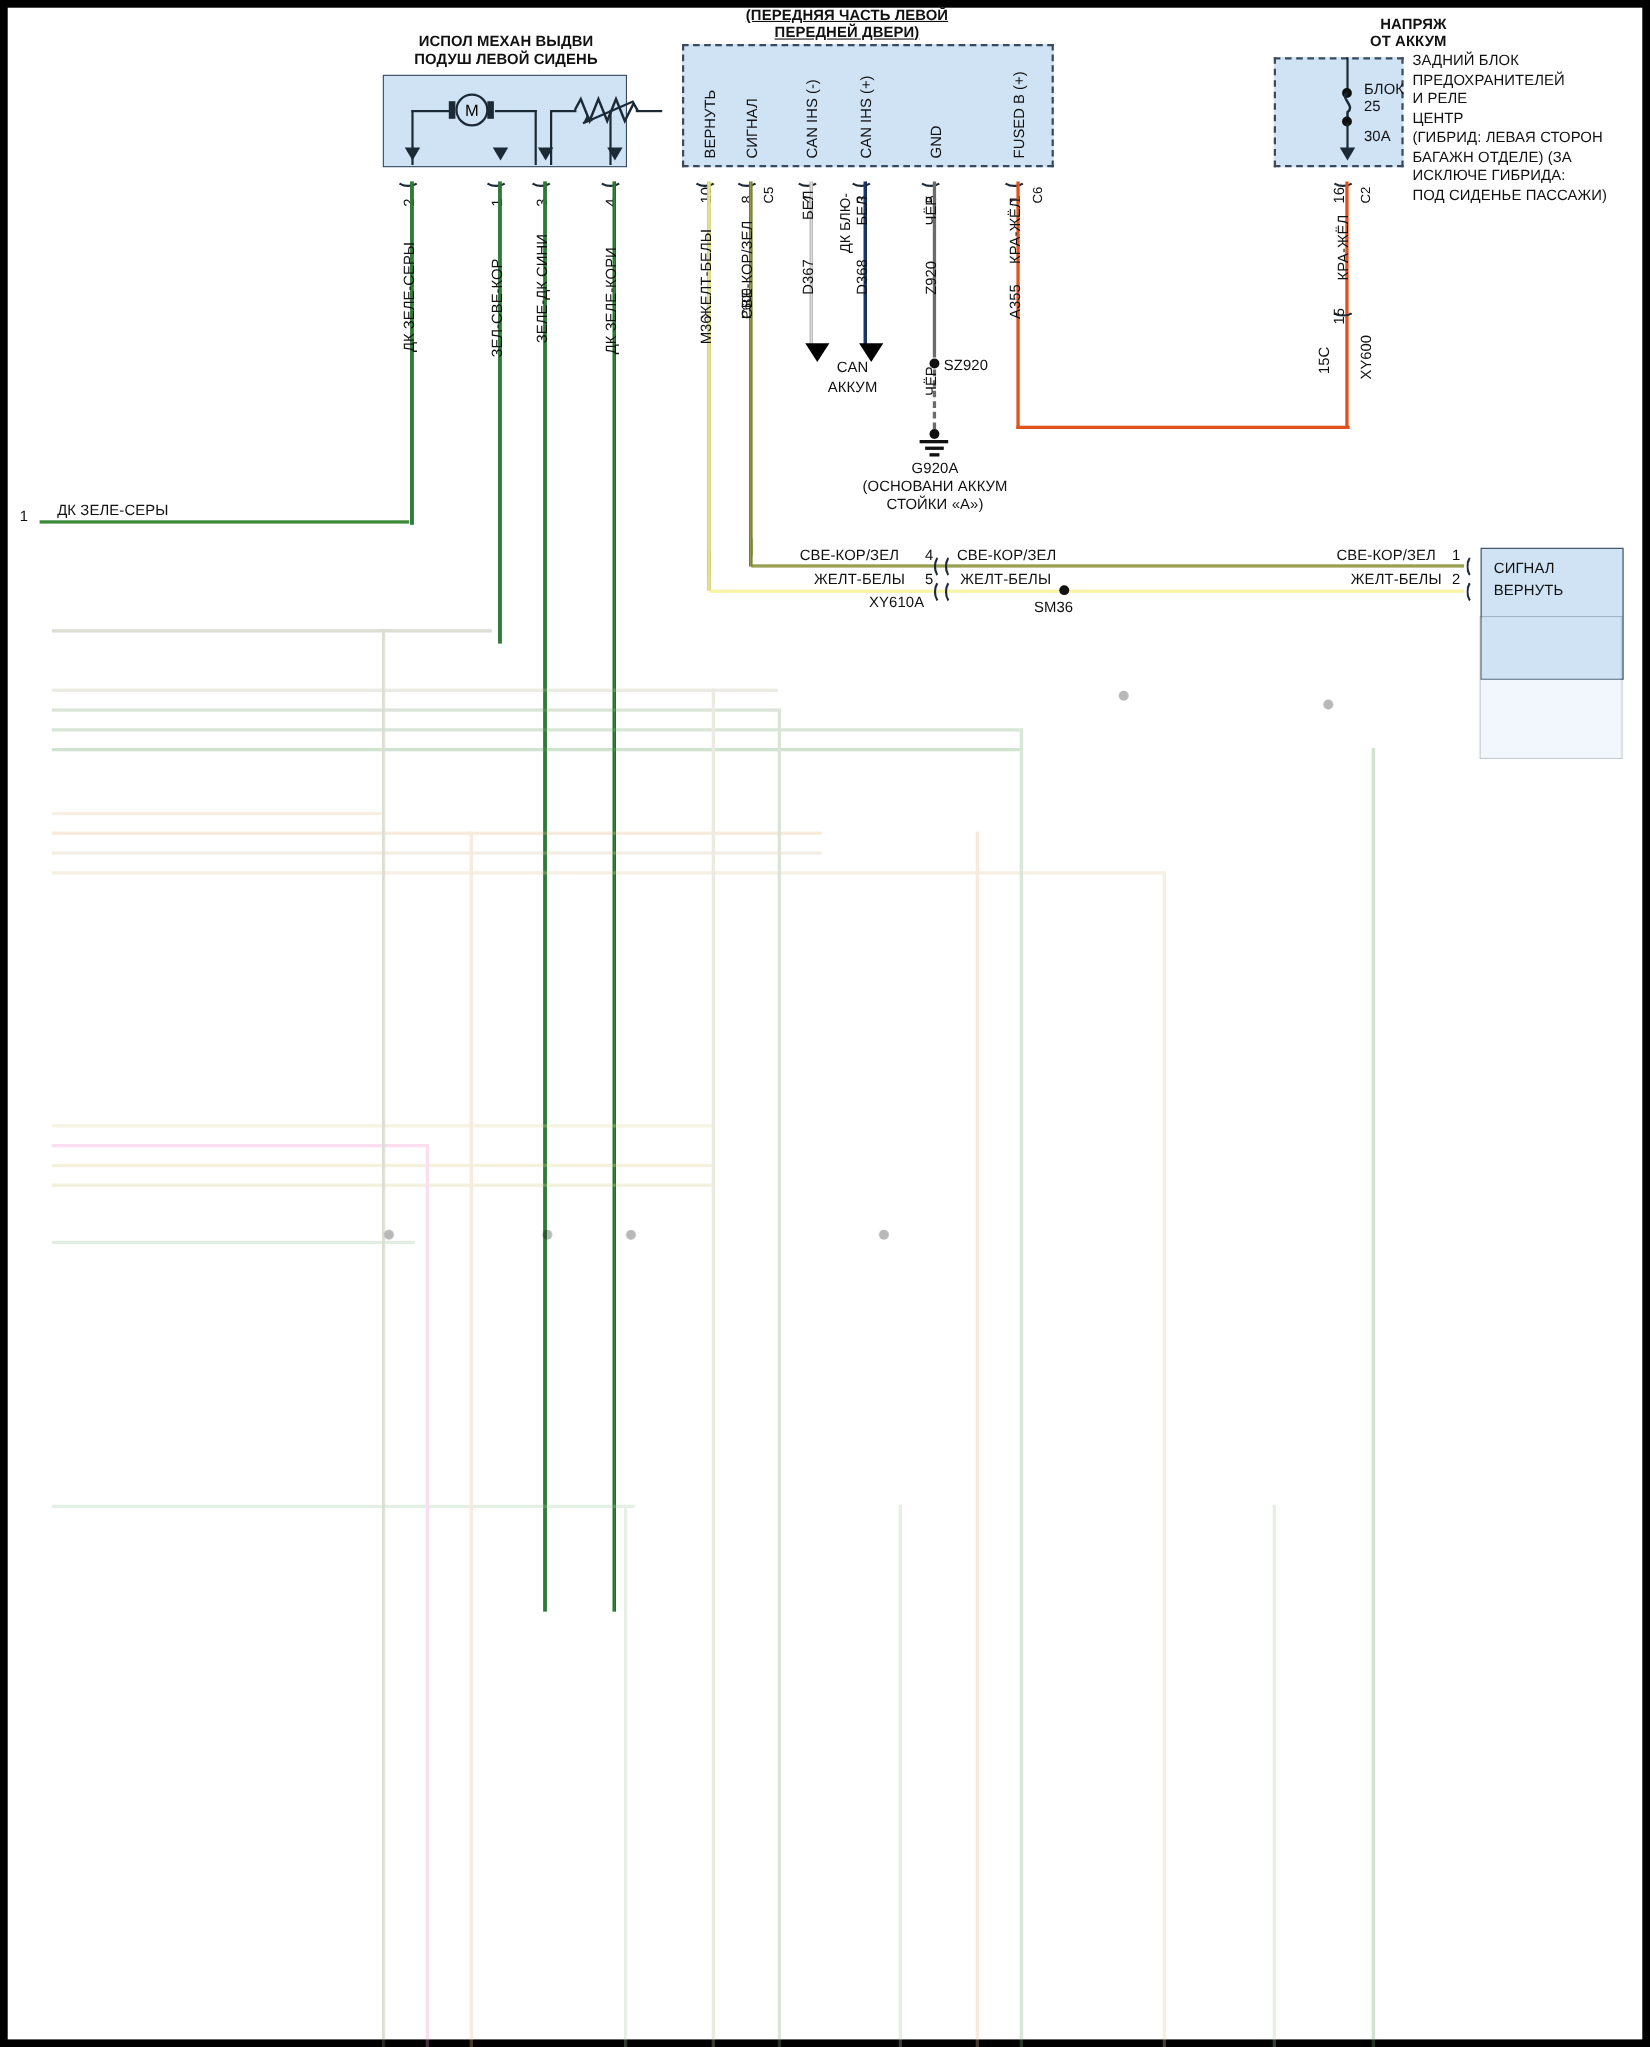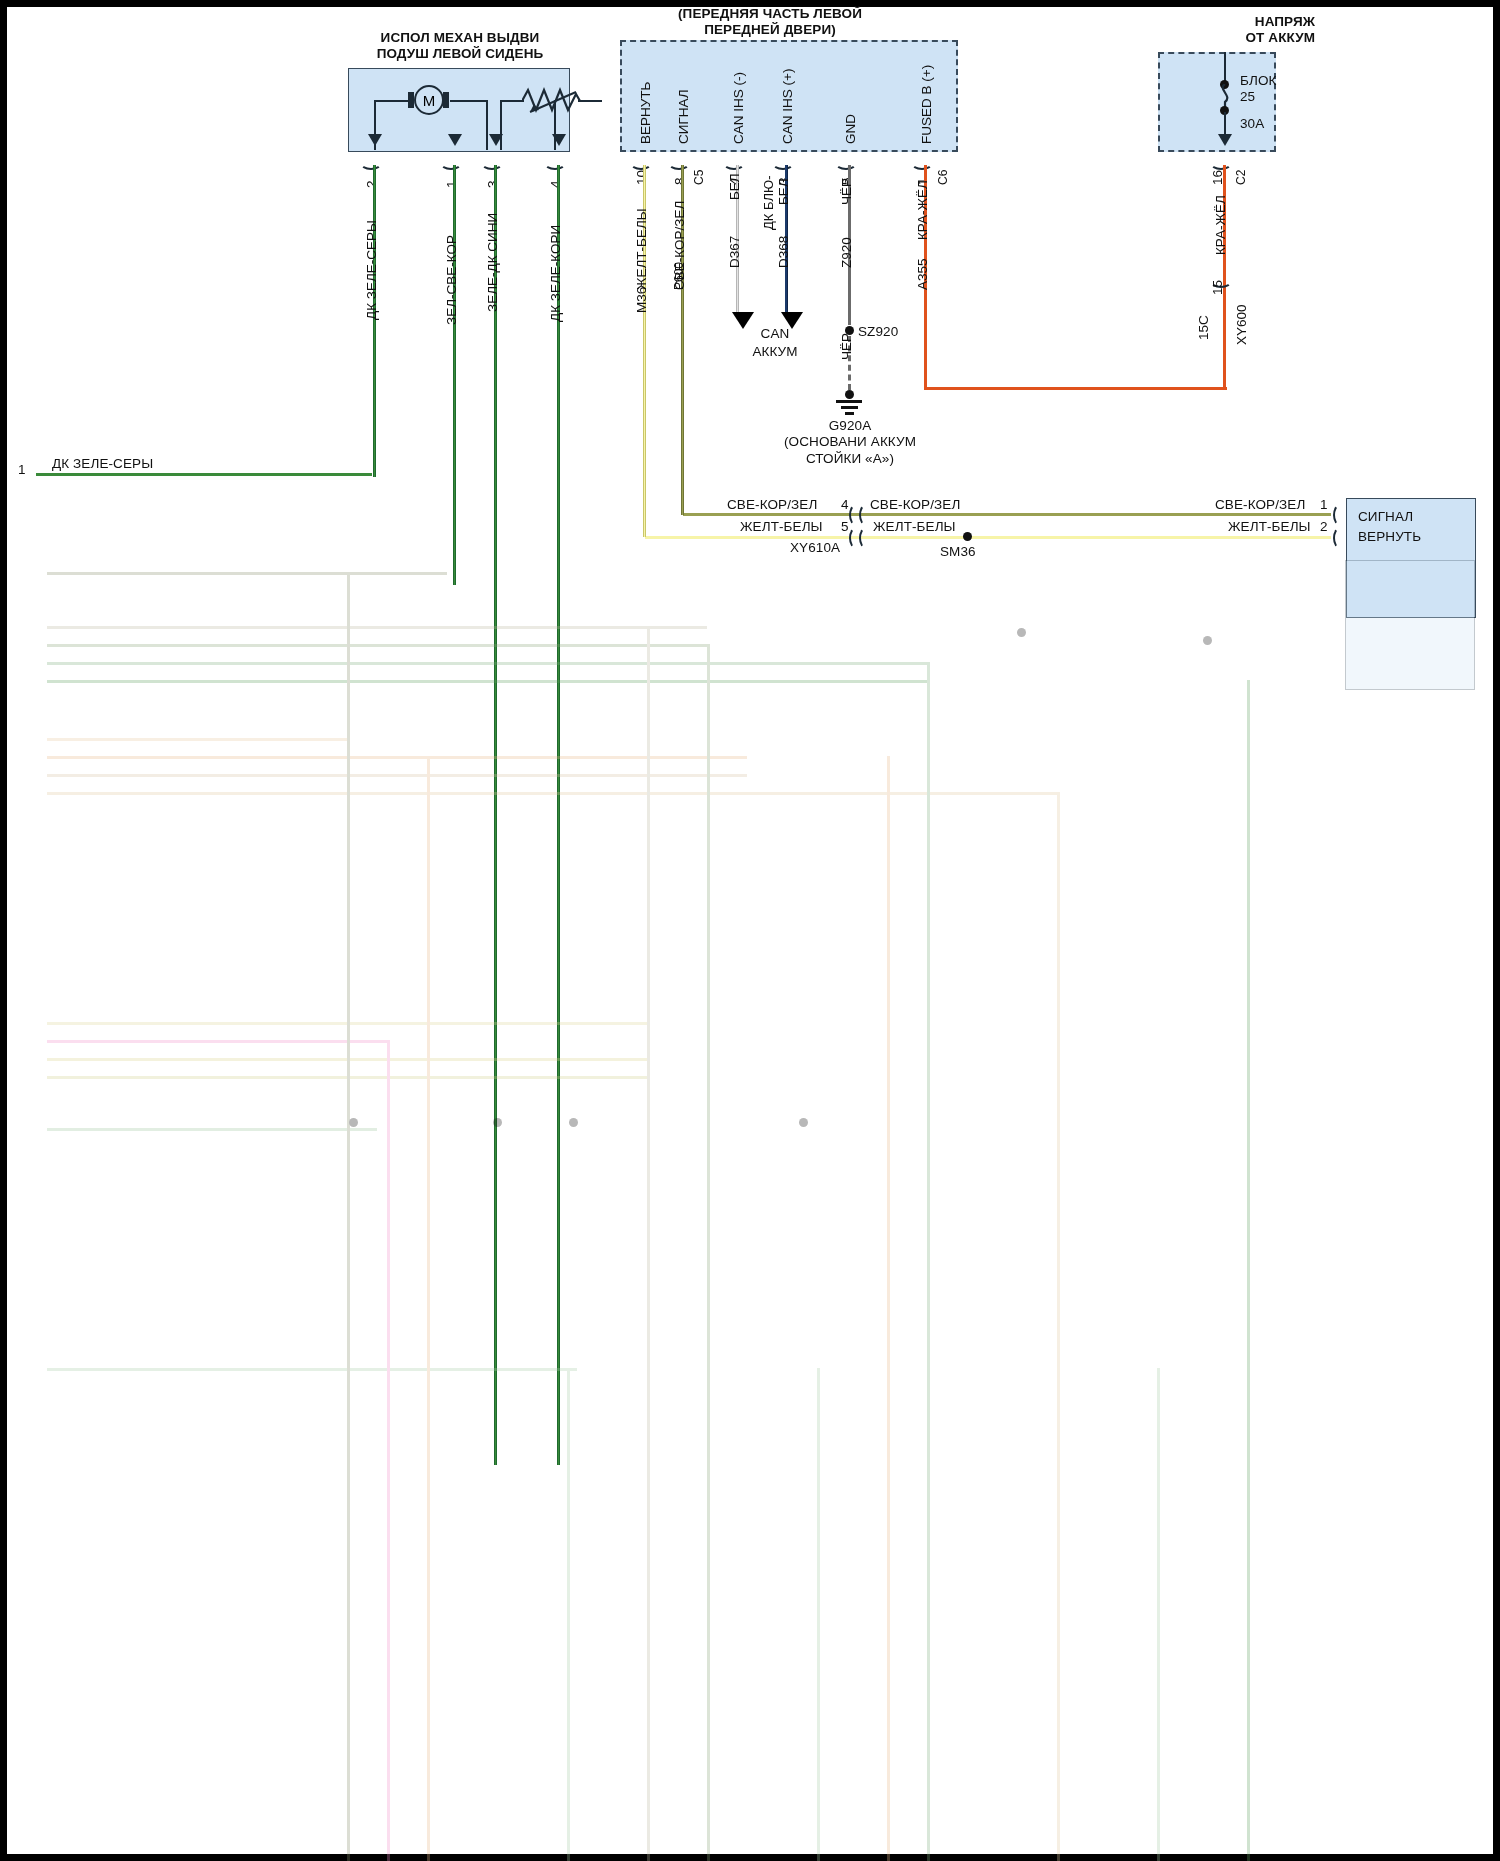--- a/index.html
+++ b/index.html
@@ -129,21 +129,21 @@
   <div class="vlbl" style="left:485px; top:188px;">3</div>
   <div class="wv" style="left:494px; top:165px; height:1300px; background:#3a8a3a; border-left:1px solid #1e6b2e; border-right:1px solid #1e6b2e;"></div>
   <div class="vlbl" style="left:485px; top:312px;">ЗЕЛЕ-ДК СИНИ</div>
 
   <div class="arrow-d" style="left:552px; top:134px;"></div>
   <div class="conn conn-rot" style="left:548px; top:152px;"></div>
   <div class="vlbl" style="left:548px; top:188px;">4</div>
   <div class="wv" style="left:557px; top:165px; height:1300px; background:#3a8a3a; border-left:1px solid #1e6b2e; border-right:1px solid #1e6b2e;"></div>
   <div class="vlbl" style="left:548px; top:322px;">ДК ЗЕЛЕ-КОРИ</div>
 
-  <div class="lbl c b" style="left:610px; top:6px; width:320px;">(ПЕРЕДНЯЯ ЧАСТЬ ЛЕВОЙ
+  <div class="lbl c b" style="left:610px; top:6px; width:320px;text-decoration:underline;">(ПЕРЕДНЯЯ ЧАСТЬ ЛЕВОЙ
 ПЕРЕДНЕЙ ДВЕРИ)</div>
 
   <div class="box dashed" style="left:620px; top:40px; width:338px; height:112px;"></div>
 
   <div class="vlbl" style="left:638px; top:144px;">ВЕРНУТЬ</div>
   <div class="vlbl" style="left:676px; top:144px;">СИГНАЛ</div>
   <div class="vlbl" style="left:731px; top:144px;">CAN IHS (-)</div>
   <div class="vlbl" style="left:780px; top:144px;">CAN IHS (+)</div>
   <div class="vlbl" style="left:843px; top:144px;">GND</div>
   <div class="vlbl" style="left:919px; top:144px;">FUSED B (+)</div>
@@ -218,20 +218,28 @@
   <svg style="position:absolute; left:1214px; top:84px;" width="22" height="26" viewBox="0 0 22 26">
     <path d="M11,0 C3,5 19,12 11,18 L11,26" fill="none" stroke="#1c2a36" stroke-width="2.2"></path>
   </svg>
   <div class="dot" style="left:1220px; top:106px;"></div>
   <div class="lbl" style="left:1240px; top:73px;">БЛОК</div>
   <div class="lbl" style="left:1240px; top:89px;">25</div>
   <div class="lbl" style="left:1240px; top:116px;">30A</div>
   <div style="position:absolute; left:1224px; top:112px; width:2.4px; height:24px; background:#1c2a36;"></div>
   <div class="arrow-d" style="left:1218px; top:134px;"></div>
 
+  <div class="lbl" style="left:1284px; top:46px; width:215px; line-height:1.3;">ЗАДНИЙ БЛОК
+ПРЕДОХРАНИТЕЛЕЙ
+И РЕЛЕ
+ЦЕНТР
+(ГИБРИД: ЛЕВАЯ СТОРОН
+БАГАЖН ОТДЕЛЕ) (ЗА
+ИСКЛЮЧЕ ГИБРИДА:
+ПОД СИДЕНЬЕ ПАССАЖИ)</div>
 
   <div class="conn conn-rot" style="left:1214px; top:152px;"></div>
   <div class="vlbl" style="left:1210px; top:185px;">16</div>
   <div class="vlbl sm" style="left:1234px; top:185px;">C2</div>
   <div class="wv" style="left:1223px; top:165px; height:225px; background:#e0521d;"></div>
   <div class="vlbl" style="left:1213px; top:255px;">КРА-ЖЁЛ</div>
 
   <div class="conn conn-rot" style="left:1214px; top:270px;"></div>
   <div class="vlbl" style="left:1210px; top:295px;">15</div>
   <div class="vlbl" style="left:1196px; top:340px;">15C</div>

